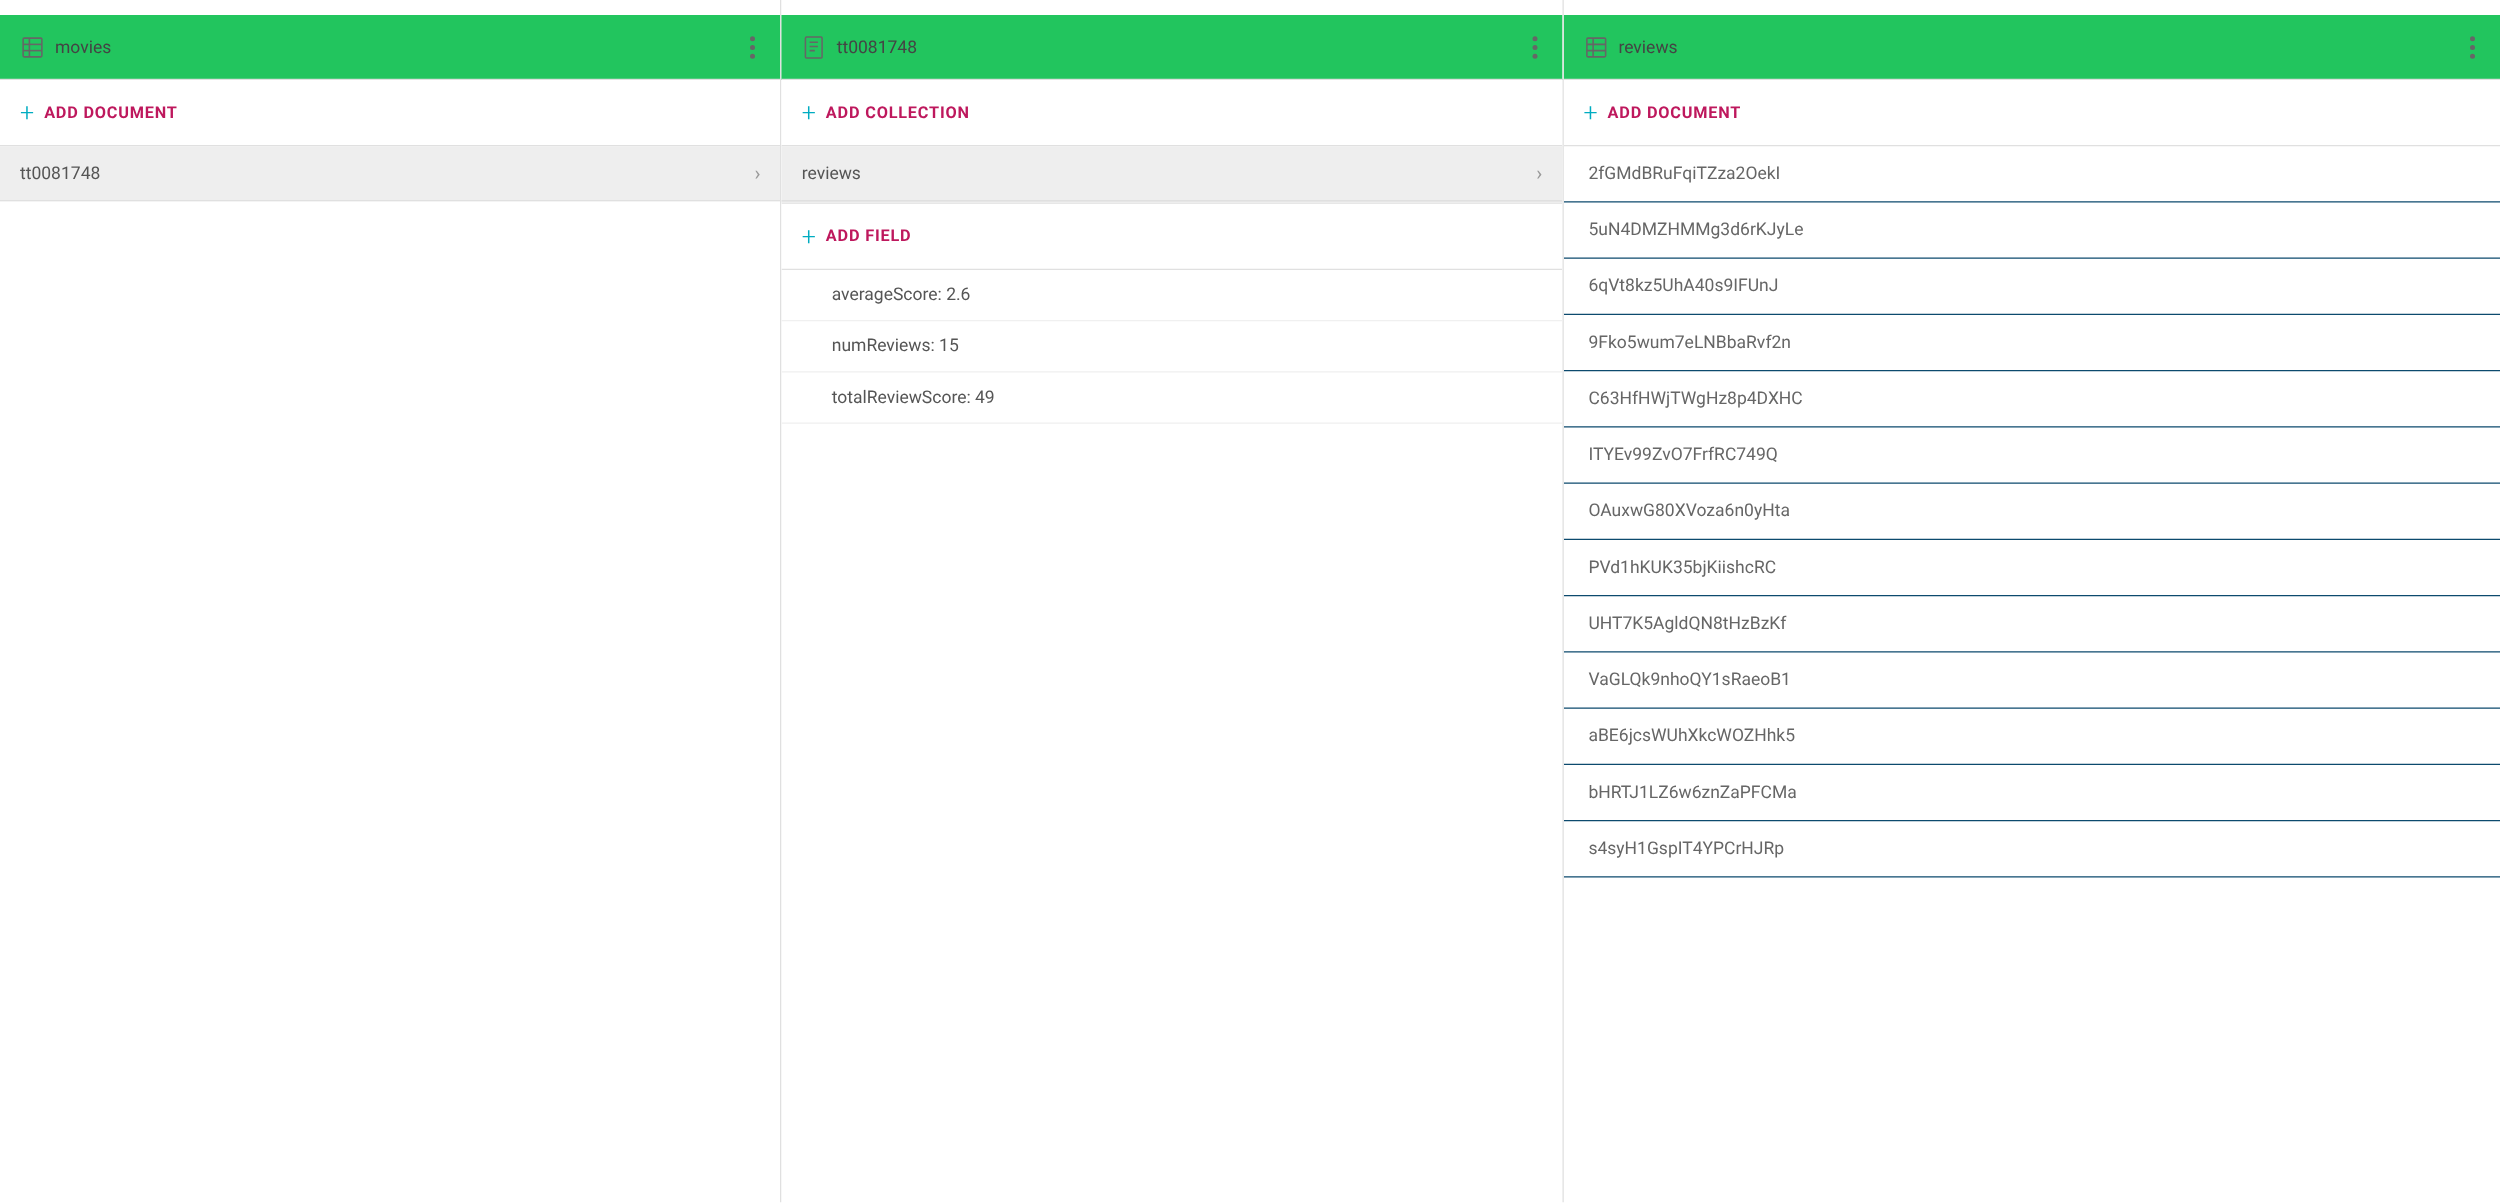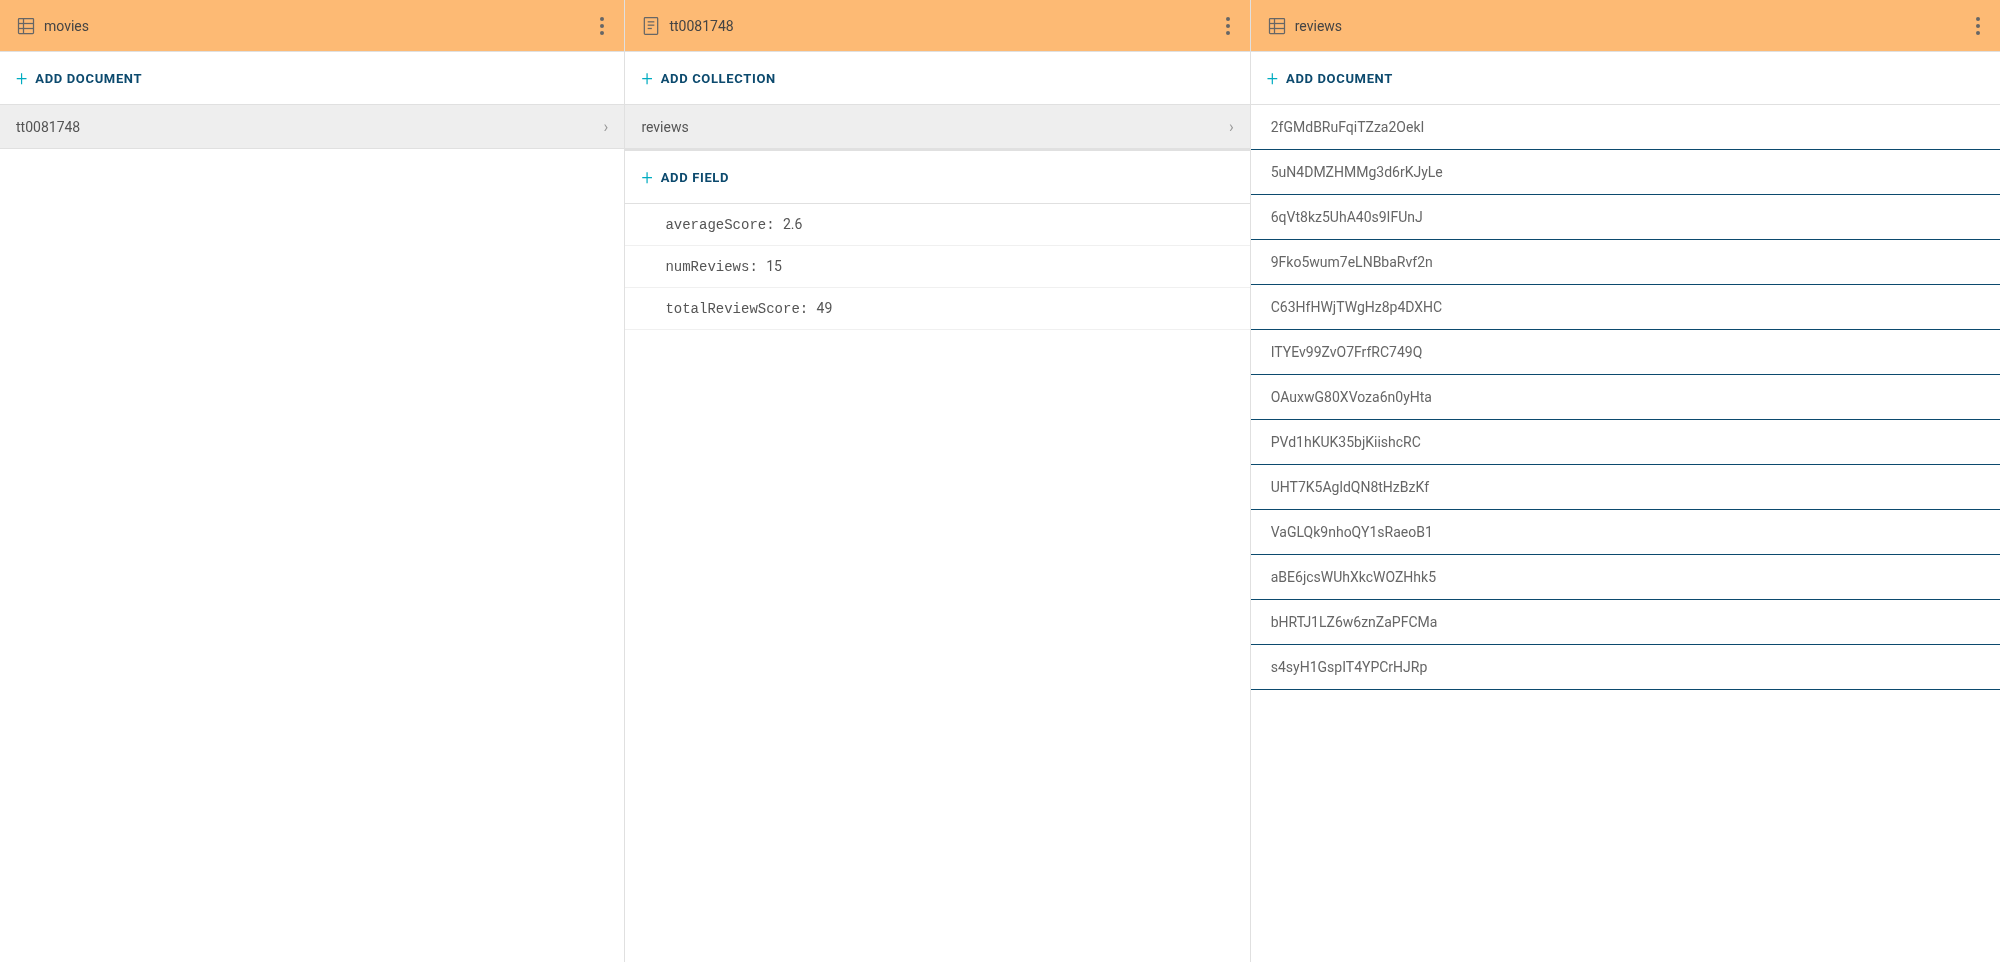--- a/index.html
+++ b/index.html
@@ -31,23 +31,24 @@
     .panel:last-child {
       border-right: none;
       flex: 1.2;
     }
 
     .panel-header {
       display: flex;
       align-items: center;
       justify-content: space-between;
       padding: 10px 16px;
-      background: #fdba74;
+      background: #22c55e;
       border-bottom: 1px solid #e0e0e0;
       min-height: 52px;
+      margin-top: 12px;
     }
 
     .panel-header-left {
       display: flex;
       align-items: center;
       gap: 8px;
     }
 
     .panel-icon {
       width: 20px;
@@ -92,21 +93,21 @@
       min-height: 52px;
     }
 
     .add-action .plus-icon {
       color: #00acc1;
       font-size: 20px;
       font-weight: 300;
     }
 
     .add-action-label {
-      color: #0c4a6e;
+      color: #be185d;
       font-size: 13px;
       font-weight: 700;
       letter-spacing: 0.05em;
     }
 
     .list-item {
       display: flex;
       align-items: center;
       justify-content: space-between;
       padding: 12px 16px;
@@ -132,21 +133,20 @@
 
     .field-row {
       padding: 12px 16px 12px 40px;
       font-size: 14px;
       color: #555;
       border-bottom: 1px solid #f0f0f0;
     }
 
     .field-key {
       color: #555;
-      font-family: Liberation Mono, monospace;
     }
 
     .field-value {
       color: #555;
     }
 
     
     .right-panel-content {
       flex: 1;
       overflow-y: scroll;

